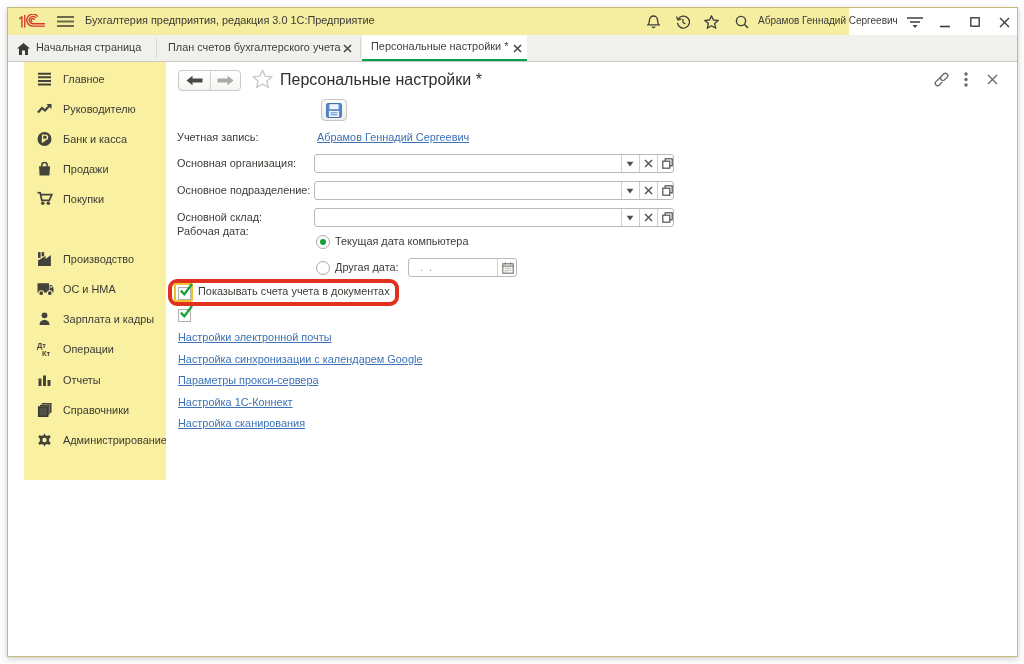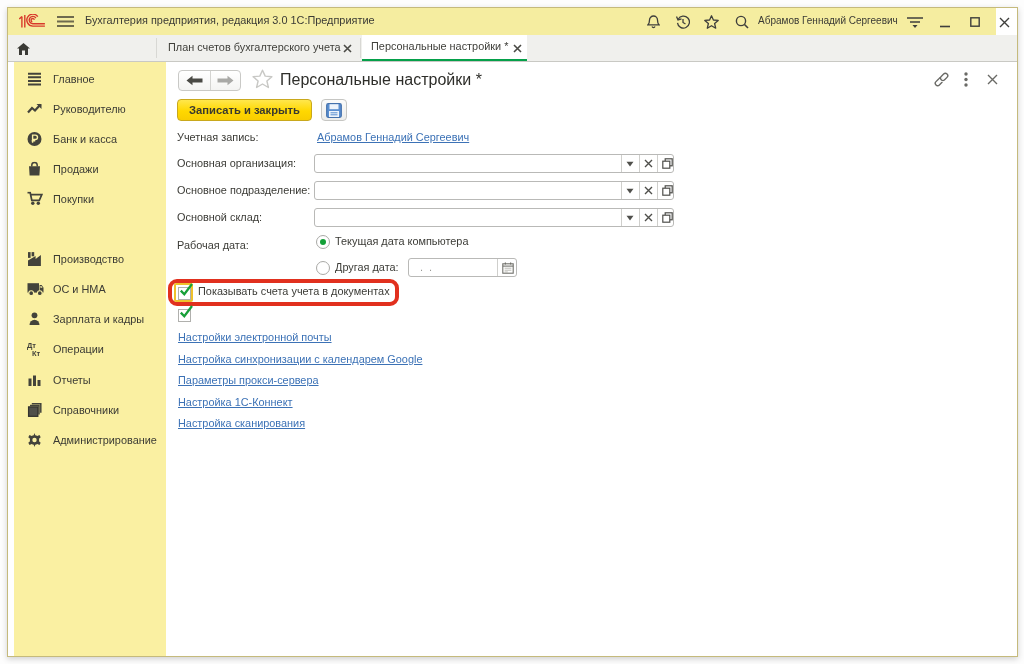--- a/index.html
+++ b/index.html
@@ -1,29 +1,29 @@
 <!DOCTYPE html>
 <html><head>
 <meta charset="utf-8">
 <style>
 * { margin:0; padding:0; box-sizing:border-box; }
 html,body { width:1024px; height:664px; background:#fff; font-family:"Liberation Sans", sans-serif; }
 #page { position:relative; width:1024px; height:664px; overflow:hidden; background:#fdfdfd; }
 #win { position:absolute; left:7px; top:7px; width:1011px; height:650px; border:1px solid #c5ba7c; background:#fff; box-shadow:0 2px 6px rgba(0,0,0,0.18); }
 
-#titlebar { position:absolute; left:0; top:0; width:988px; height:27px; background:#f5eda0; }
+#titlebar { position:absolute; left:0; top:0; width:841px; height:27px; background:#f5eda0; }
 #titlebar .ttext { position:absolute; left:77px; top:5.5px; font-size:10.9px; color:#3a3a35; white-space:nowrap; }
 #username { position:absolute; left:750px; top:7px; font-size:10px; color:#3a3a35; white-space:nowrap; }
 .tb-ic { position:absolute; top:0; }
 
 #tabbar { position:absolute; left:0; top:27px; width:1009px; height:27px; background:#f0f0ed; border-bottom:1px solid #c9c9c4; }
 .tab { position:absolute; top:-1.5px; height:26px; font-size:10.9px; color:#3f3f3a; white-space:nowrap; }
 .tabsep { position:absolute; top:3px; height:20px; width:1px; background:#d8d8d4; }
 
-#sidebar { position:absolute; left:6px; top:54px; width:158px; height:594px; background:#faf0a2; }
+#sidebar { position:absolute; left:16px; top:54px; width:158px; height:418px; background:#faf0a2; }
 .sbitem { position:absolute; left:0; width:158px; height:30px; }
 .sbitem .txt { position:absolute; left:39px; top:50%; transform:translateY(-50%); font-size:10.9px; color:#3b3b35; white-space:nowrap; }
 .sbitem svg { position:absolute; left:13px; top:50%; transform:translateY(-50%); }
 
 #content { position:absolute; left:158px; top:54px; width:851px; height:594px; background:#fff; }
 #navgrp { position:absolute; left:12px; top:8px; width:63px; height:21px; background:linear-gradient(#fff,#f4f4f2); border:1px solid #c9c9c6; border-radius:4px; }
 #navgrp .mid { position:absolute; left:31px; top:0; width:1px; height:19px; background:#d4d4d1; }
 #ctitle { position:absolute; left:114px; top:9px; font-size:16px; color:#2e2e2a; white-space:nowrap; }
 #btn-save-close { position:absolute; left:11px; top:37px; width:135px; height:22px; background:linear-gradient(#ffe74d,#ffd800 55%,#f8cd00); border:1px solid #c9a81c; border-radius:4px; font-weight:bold; font-size:11.2px; color:#393930; text-align:center; line-height:21px; }
 #btn-save { position:absolute; left:155px; top:37px; width:26px; height:22px; background:linear-gradient(#fbfbfa,#ededeb); border:1px solid #c6c6c3; border-radius:4px; }
@@ -89,20 +89,21 @@
           <rect x="0.8" y="0.8" width="8.4" height="8.4" fill="none" stroke="#3f3f3c" stroke-width="1.4"></rect>
         </svg>
     <svg class="tb-ic" style="left:991px;top:9px" width="11" height="11" viewBox="0 0 11 11">
           <path d="M1 1 L10 10 M10 1 L1 10" stroke="#3f3f3c" stroke-width="1.4"></path>
         </svg>
   </div>
   <div id="tabbar">
     <svg style="position:absolute;left:9px;top:8px" width="13" height="12" viewBox="0 0 13 12">
           <path d="M6.5 0 L13 5.6 L11 5.6 L11 12 L8 12 L8 7.5 L5 7.5 L5 12 L2 12 L2 5.6 L0 5.6 Z" fill="#3a3a35"></path>
         </svg>
+    <div class="tab" style="left:28px;line-height:26px">Начальная страница</div>
     <div class="tabsep" style="left:148px"></div>
     <div class="tab" style="left:160px;line-height:26px">План счетов бухгалтерского учета</div>
     <svg style="position:absolute;left:335px;top:9px" width="9" height="9" viewBox="0 0 9 9">
           <path d="M1 1 L8 8 M8 1 L1 8" stroke="#4a4a45" stroke-width="1.6"></path>
         </svg>
     <div class="tabsep" style="left:351.5px"></div>
         <div id="activetab" style="position:absolute;left:353.5px;top:0;width:165.5px;height:26px;background:#fff;border-bottom:2px solid #05a04a"></div>
     <div class="tab" style="left:363px;line-height:24px;z-index:2">Персональные настройки *</div>
     <svg style="position:absolute;left:505px;top:9px;z-index:2" width="9" height="9" viewBox="0 0 9 9">
           <path d="M1 1 L8 8 M8 1 L1 8" stroke="#4a4a45" stroke-width="1.6"></path>
@@ -222,21 +223,20 @@
           </g>
         </svg>
     <svg style="position:absolute;left:798px;top:10px" width="4" height="15" viewBox="0 0 4 15">
           <circle cx="2" cy="2" r="1.7" fill="#6a6a66"></circle>
           <circle cx="2" cy="7.5" r="1.7" fill="#6a6a66"></circle>
           <circle cx="2" cy="13" r="1.7" fill="#6a6a66"></circle>
         </svg>
     <svg style="position:absolute;left:821px;top:12px" width="11" height="11" viewBox="0 0 11 11">
           <path d="M1 1 L10 10 M10 1 L1 10" stroke="#6a6a66" stroke-width="1.4"></path>
         </svg>
-    <div id="btn-save-close">Записать и закрыть</div>
     <div id="btn-save">
       <svg style="position:absolute;left:4px;top:3px" width="16" height="15" viewBox="0 0 16 15">
             <rect x="0.7" y="0.7" width="14.6" height="13.6" rx="1.5" fill="#5b8fd0" stroke="#4572ad" stroke-width="1.2"></rect>
             <rect x="3.5" y="1.2" width="9" height="5" fill="#eef4fb"></rect>
             <rect x="3" y="8" width="10" height="6" fill="#eef4fb"></rect>
             <path d="M4.5 9.8 h7 M4.5 11.8 h7" stroke="#5b8fd0" stroke-width="1"></path>
           </svg>
     </div>
 
     <div class="flabel" style="top:68.5px">Учетная запись:</div>
@@ -286,21 +286,21 @@
           </svg>
           <svg class="clr" width="9" height="9" viewBox="0 0 9 9">
             <path d="M1 1 L8 8 M8 1 L1 8" stroke="#4f4f4b" stroke-width="1.4"></path>
           </svg>
           <svg class="cpy" width="11" height="11" viewBox="0 0 11 11">
             <rect x="3.2" y="0.8" width="7" height="7" fill="none" stroke="#4f4f4b" stroke-width="1.2"></rect>
             <rect x="0.8" y="3.2" width="7" height="7" fill="#fff" stroke="#4f4f4b" stroke-width="1.2"></rect>
           </svg>
         </div>
 
-    <div class="flabel" style="top:177px">Рабочая дата:</div>
+    <div class="flabel" style="top:163px">Рабочая дата:</div>
     <div class="radio sel" style="left:150px;top:173px"></div>
     <div class="flabel" style="left:169px;top:173px">Текущая дата компьютера</div>
     <div class="radio" style="left:150px;top:199px"></div>
     <div class="flabel" style="left:169px;top:199px">Другая дата:</div>
     <div class="inp" id="dateinp" style="left:242px;top:196px;width:109px">
           <div class="sep" style="left:88px"></div>
           <div style="position:absolute;left:8px;top:2px;font-size:10.9px;color:#9a9a96">&nbsp;.&nbsp;&nbsp;.</div>
           <svg style="position:absolute;left:93px;top:3px" width="12" height="12" viewBox="0 0 12 12">
             <rect x="0.8" y="1.8" width="10.4" height="9.4" fill="#fff" stroke="#72726c" stroke-width="1.1"></rect>
             <path d="M0.8 4.1 H11.2" stroke="#72726c" stroke-width="1.1"></path>

